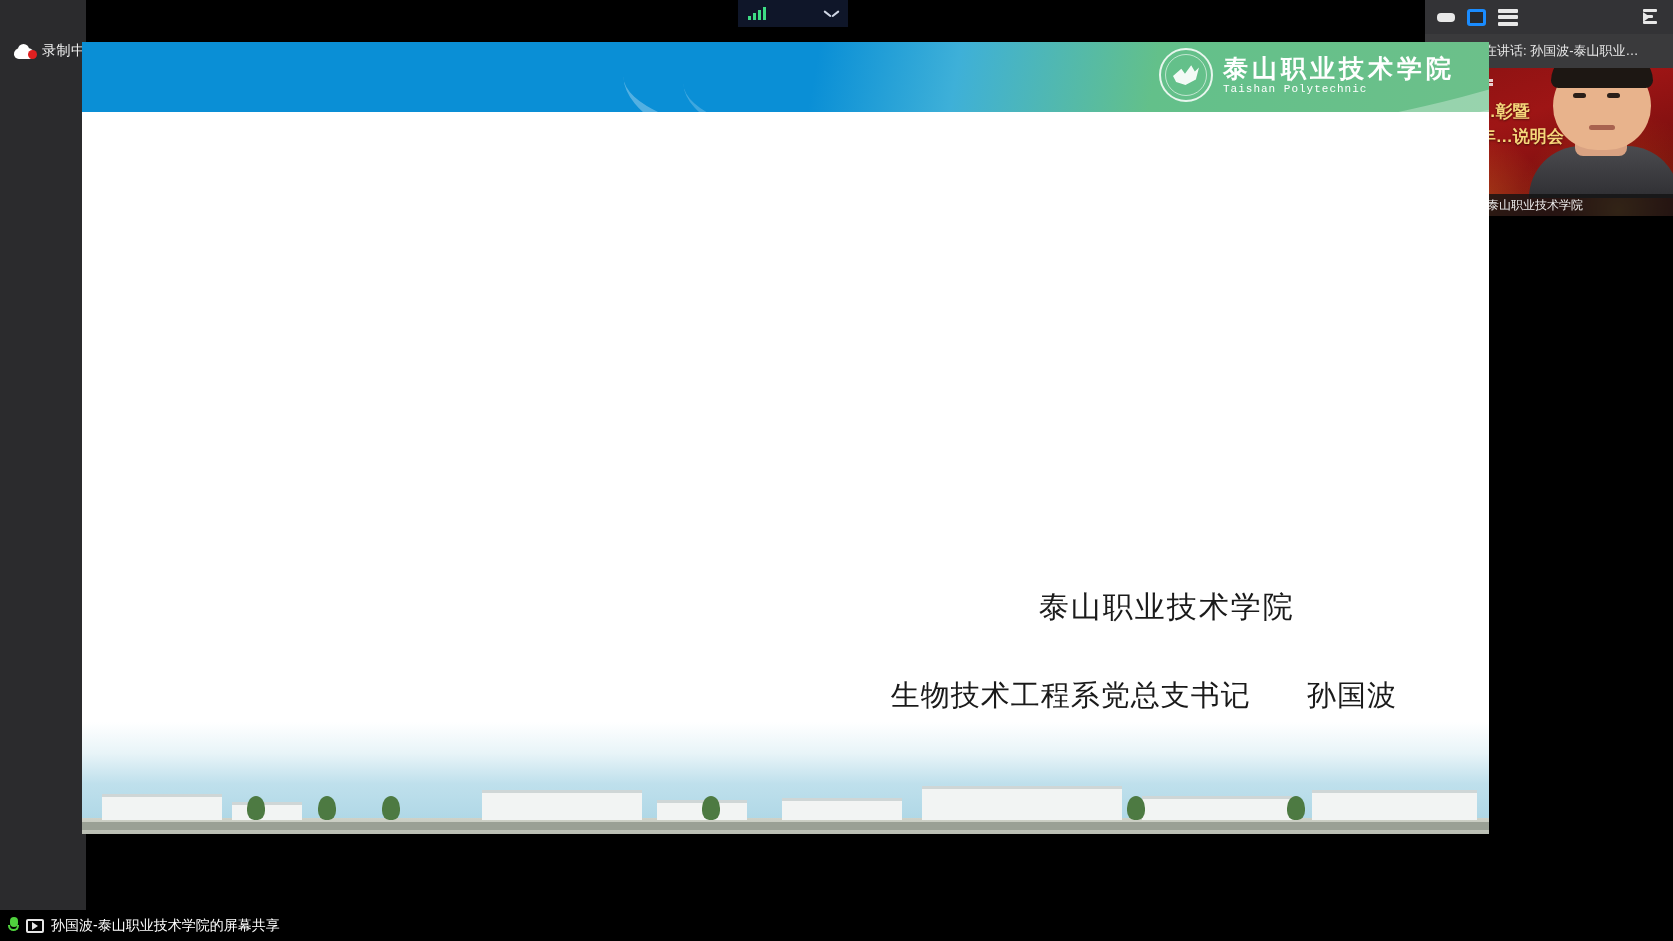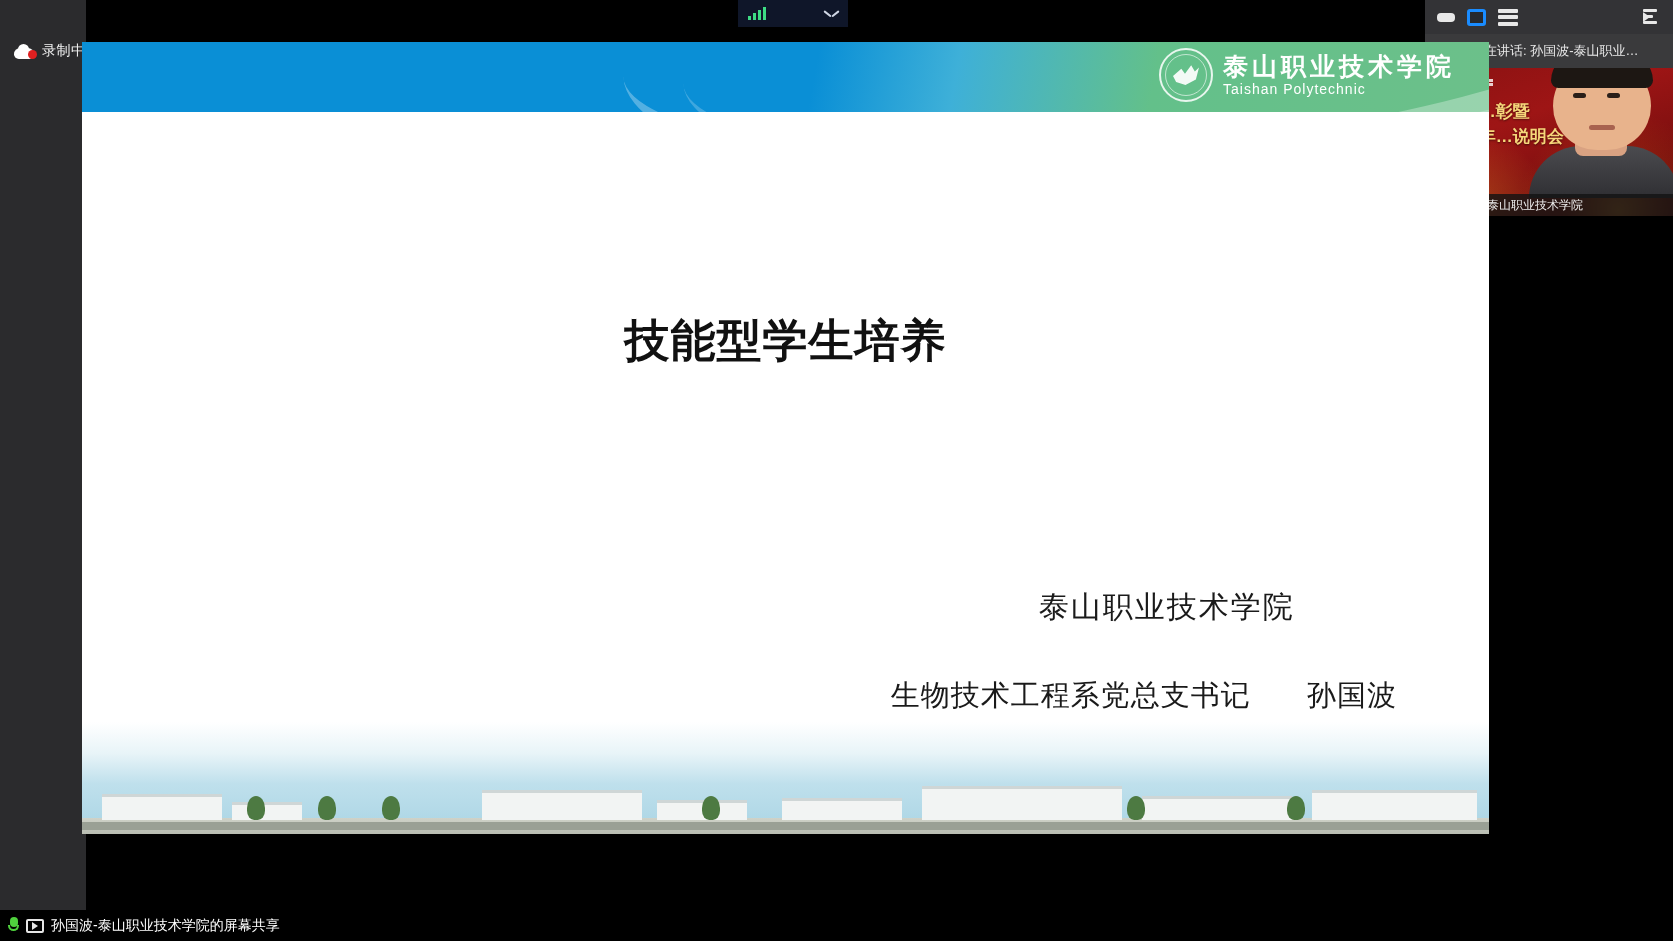--- a/index.html
+++ b/index.html
@@ -273,22 +273,22 @@
     width: 26px; height: 22px;
     background: rgba(255,255,255,.92);
     clip-path: polygon(0% 55%, 32% 22%, 46% 44%, 70% 6%, 84% 34%, 100% 16%, 88% 70%, 48% 96%, 12% 82%);
   }
   .school-name { display: flex; flex-direction: column; gap: 1px; }
   .school-name .cn {
     color: #fff; font-size: 25px; font-weight: bold; letter-spacing: 4px;
     line-height: 1.05;
   }
   .school-name .en {
-    color: #fff; font-size: 14px; letter-spacing: 1px;
-    font-family: Liberation Sans, sans-serif;
+    color: #fff; font-size: 11px; letter-spacing: 1px;
+    font-family: Liberation Mono, monospace;
   }
 
   .slide-title {
     position: absolute; left: 0; top: 255px; width: 100%;
     text-align: center;
     color: #111; font-weight: bold;
     font-size: 45px; line-height: 1.95;
     letter-spacing: 1px;
     font-family: "DejaVu Sans", "Liberation Sans", sans-serif;
   }
@@ -460,21 +460,20 @@
           <span class="bird"></span>
         </span>
         <span class="school-name">
           <span class="cn">泰山职业技术学院</span>
           <span class="en">Taishan Polytechnic</span>
         </span>
       </span>
     </div>
 
     <div class="slide-title">
-      <span class="l2">技能型学生培养</span>
     </div>
 
     <div class="presenter-block">
       <div class="presenter-org">泰山职业技术学院</div>
       <div class="presenter-role">
         <span>生物技术工程系党总支书记</span>
         <span class="nm">孙国波</span>
       </div>
     </div>
 

